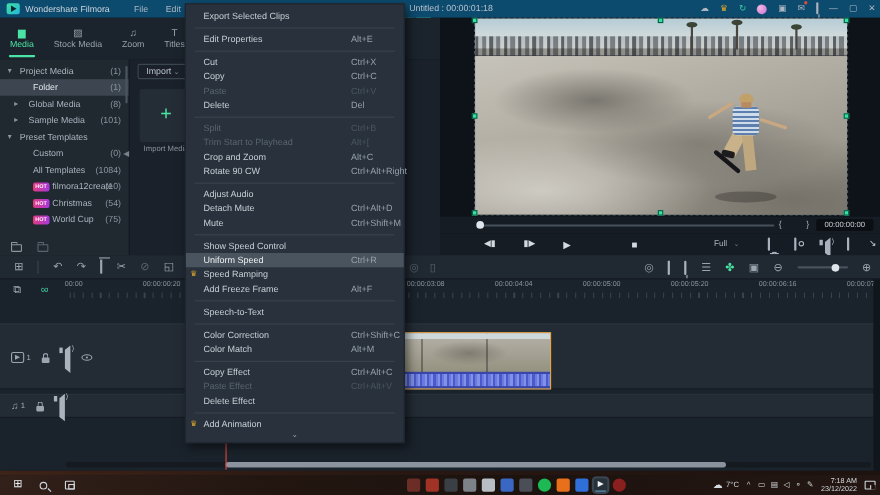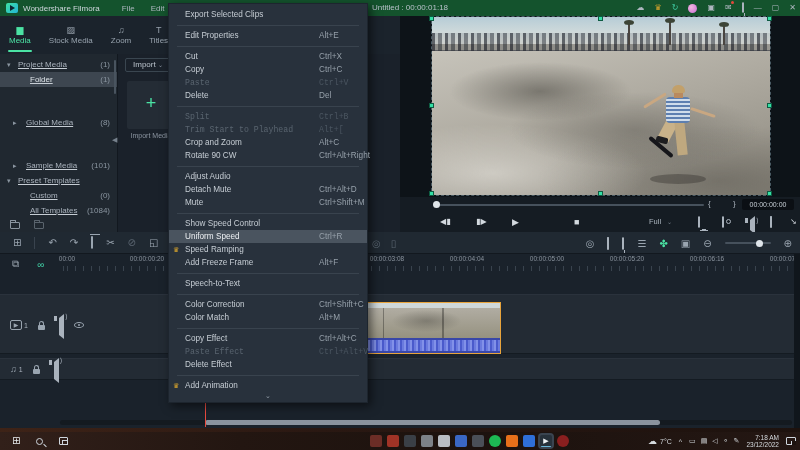--- a/index.html
+++ b/index.html
@@ -1,21 +1,21 @@
 <!DOCTYPE html>
 <html><head>
 <meta charset="utf-8">
 <style>
   *{margin:0;padding:0;box-sizing:border-box;}
   html,body{width:800px;height:450px;overflow:hidden;background:#10151b;
     font-family:"Liberation Sans","DejaVu Sans",sans-serif;-webkit-font-smoothing:antialiased;}
   #app{position:relative;width:800px;height:450px;color:#c6cdd4;}
 
   
-  .titlebar{position:absolute;left:0;top:0;width:800px;height:16px;background:#14532d;
+  .titlebar{position:absolute;left:0;top:0;width:800px;height:16px;background:#0c4a6e;
     display:flex;align-items:center;font-size:8px;color:#cfd6dd;z-index:5;}
   .logo{width:12px;height:10px;border-radius:2px;margin:0 5px 0 6px;
     background:linear-gradient(135deg,#3fe0a2,#23b7d8);position:relative;}
   .logo:after{content:"";position:absolute;left:4px;top:2px;border:3px solid transparent;border-left:5px solid #0d2430;}
   .appname{margin-right:22px;white-space:nowrap;}
   .menus{display:flex;gap:16px;color:#aeb7c0;}
   .menus .m{cursor:default;}
   .doctitle{position:absolute;left:372px;top:3px;color:#b9c2cb;white-space:nowrap;}
   .winicons{position:absolute;right:4px;top:0;height:16px;display:flex;align-items:center;gap:10px;color:#aeb7c0;font-size:8px;}
   .winicons .wi{position:relative;line-height:16px;}
@@ -32,24 +32,24 @@
   .tab .tico{font-size:9px;line-height:10px;}
   .tab.active{color:#4be3a4;}
   .tab.active:after{content:"";position:absolute;left:8px;right:8px;bottom:2px;height:2px;background:#4be3a4;border-radius:1px;}
   .tab.active .tico{color:#4be3a4;}
   .exportbtn{position:absolute;left:340px;top:9px;width:52px;height:17px;border-radius:9px;
     background:#53e3a6;color:#0d3226;font-size:8px;font-weight:bold;text-align:center;line-height:17px;z-index:3;}
 
   
   .mediabody{position:absolute;left:0;top:54px;width:400px;height:178px;background:#1a212a;}
   .sidebar{position:absolute;left:0;top:0;width:118px;height:178px;background:#202830;border-right:1px solid #12181f;}
-  .tree{position:relative;height:164px;overflow:hidden;padding-top:3px;text-decoration:underline;}
+  .tree{position:relative;height:164px;overflow:hidden;padding-top:3px;}
   .trow{position:relative;height:15px;line-height:15px;font-size:8px;color:#aab3bd;white-space:nowrap;padding-left:18px;}
   .trow .arr{position:absolute;left:7px;color:#8a95a0;font-size:7px;}
-  .trow.l1{padding-left:26px;margin-top:28px;}
+  .trow.l1{padding-left:26px;}
   .trow.l1 .arr{left:13px;}
   .trow.l2{padding-left:30px;}
   .trow.sel{background:#3d4650;color:#dde3e8;}
   .trow .cnt{position:absolute;right:7px;color:#8a95a0;}
   .hotb{display:inline-block;margin-right:3px;padding:0 2px;height:8px;line-height:8px;border-radius:2px;
     font-size:5px;font-weight:bold;color:#ffe9f2;background:linear-gradient(90deg,#e23a7c,#a53ae2);vertical-align:1px;}
   .hotb:empty{display:none;}
   .sbfoot{position:absolute;left:0;bottom:0;width:118px;height:14px;display:flex;gap:14px;align-items:center;padding-left:10px;}
   .i-fold{width:10px;height:7px;border:1px solid #8a95a0;border-radius:1px;position:relative;}
   .i-fold:before{content:"";position:absolute;left:-1px;top:-3px;width:4px;height:2px;border:1px solid #8a95a0;border-bottom:none;border-radius:1px 1px 0 0;}
@@ -185,21 +185,21 @@
   .i-notif{width:10px;height:8px;border:1px solid #cfd6dd;border-radius:1px;position:relative;}
   .i-notif:after{content:"";position:absolute;right:-1px;bottom:-1px;width:4px;height:4px;background:#1c120e;border-left:1px solid #cfd6dd;}
 
   
   .ctxmenu{position:absolute;left:168px;top:3px;width:200px;background:#28313c;border:1px solid #1d252e;
     box-shadow:3px 3px 9px rgba(0,0,0,.55);z-index:50;padding:4px 0 1px;}
   .mi{position:relative;height:13px;line-height:13px;font-size:8.2px;color:#c6cdd4;padding-left:16px;white-space:nowrap;}
   .mi .crown{position:absolute;left:4px;top:0;color:#d9a52c;font-size:7px;}
   .mi .crown:empty{display:none;}
   .mi .ms{position:absolute;left:150px;color:#96a0aa;}
-  .mi.dis{color:#59646f;font-family:Liberation Mono, monospace;}
+  .mi.dis{color:#59646f;}
   .mi.dis .ms{color:#4a5560;}
   .mi.hl{background:#4a545f;color:#eef1f4;}
   .msep{height:1px;background:#39434e;margin:3.5px 8px;}
   .mchevron{text-align:center;font-size:7px;color:#96a0aa;height:9px;line-height:7px;}
 </style>
 </head>
 <body>
 
 <div id="app">
 

